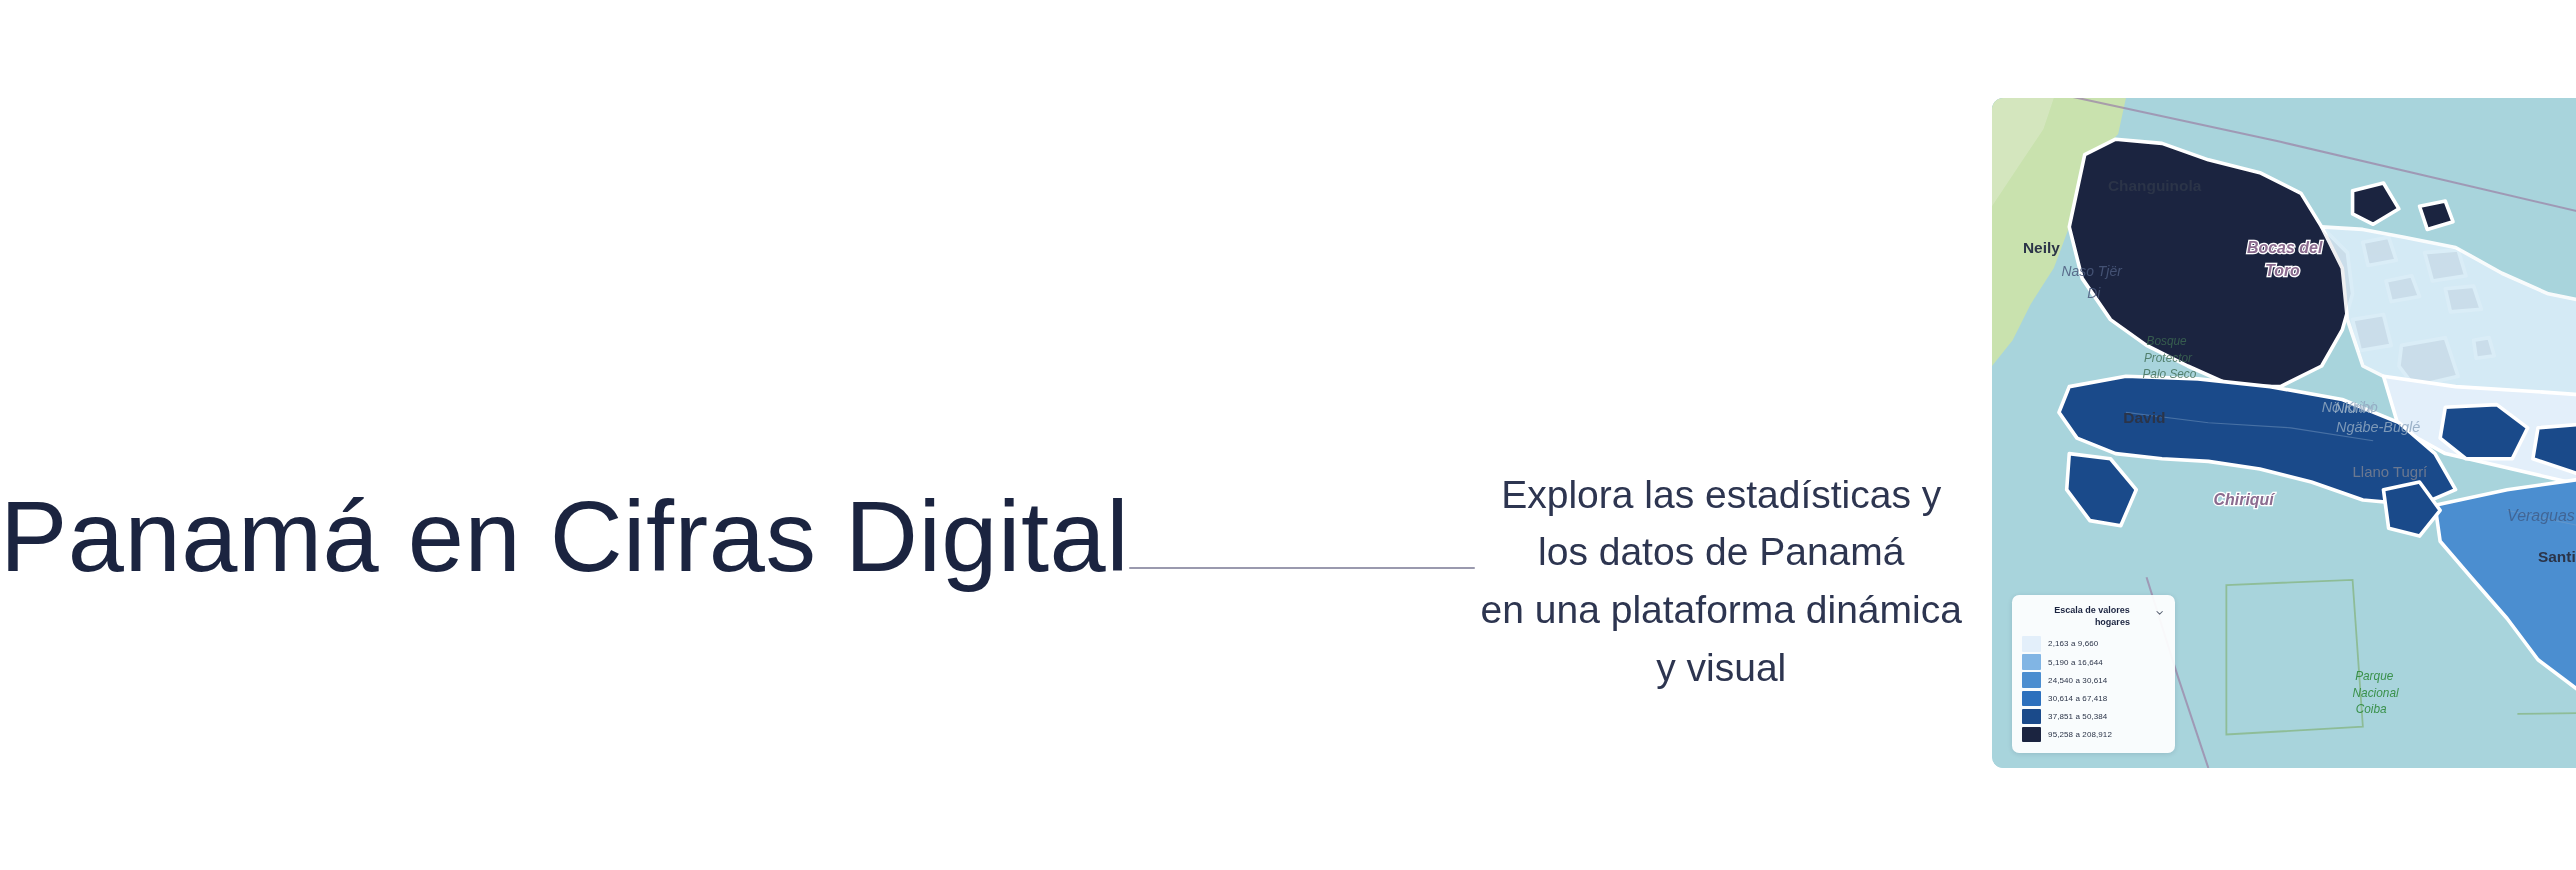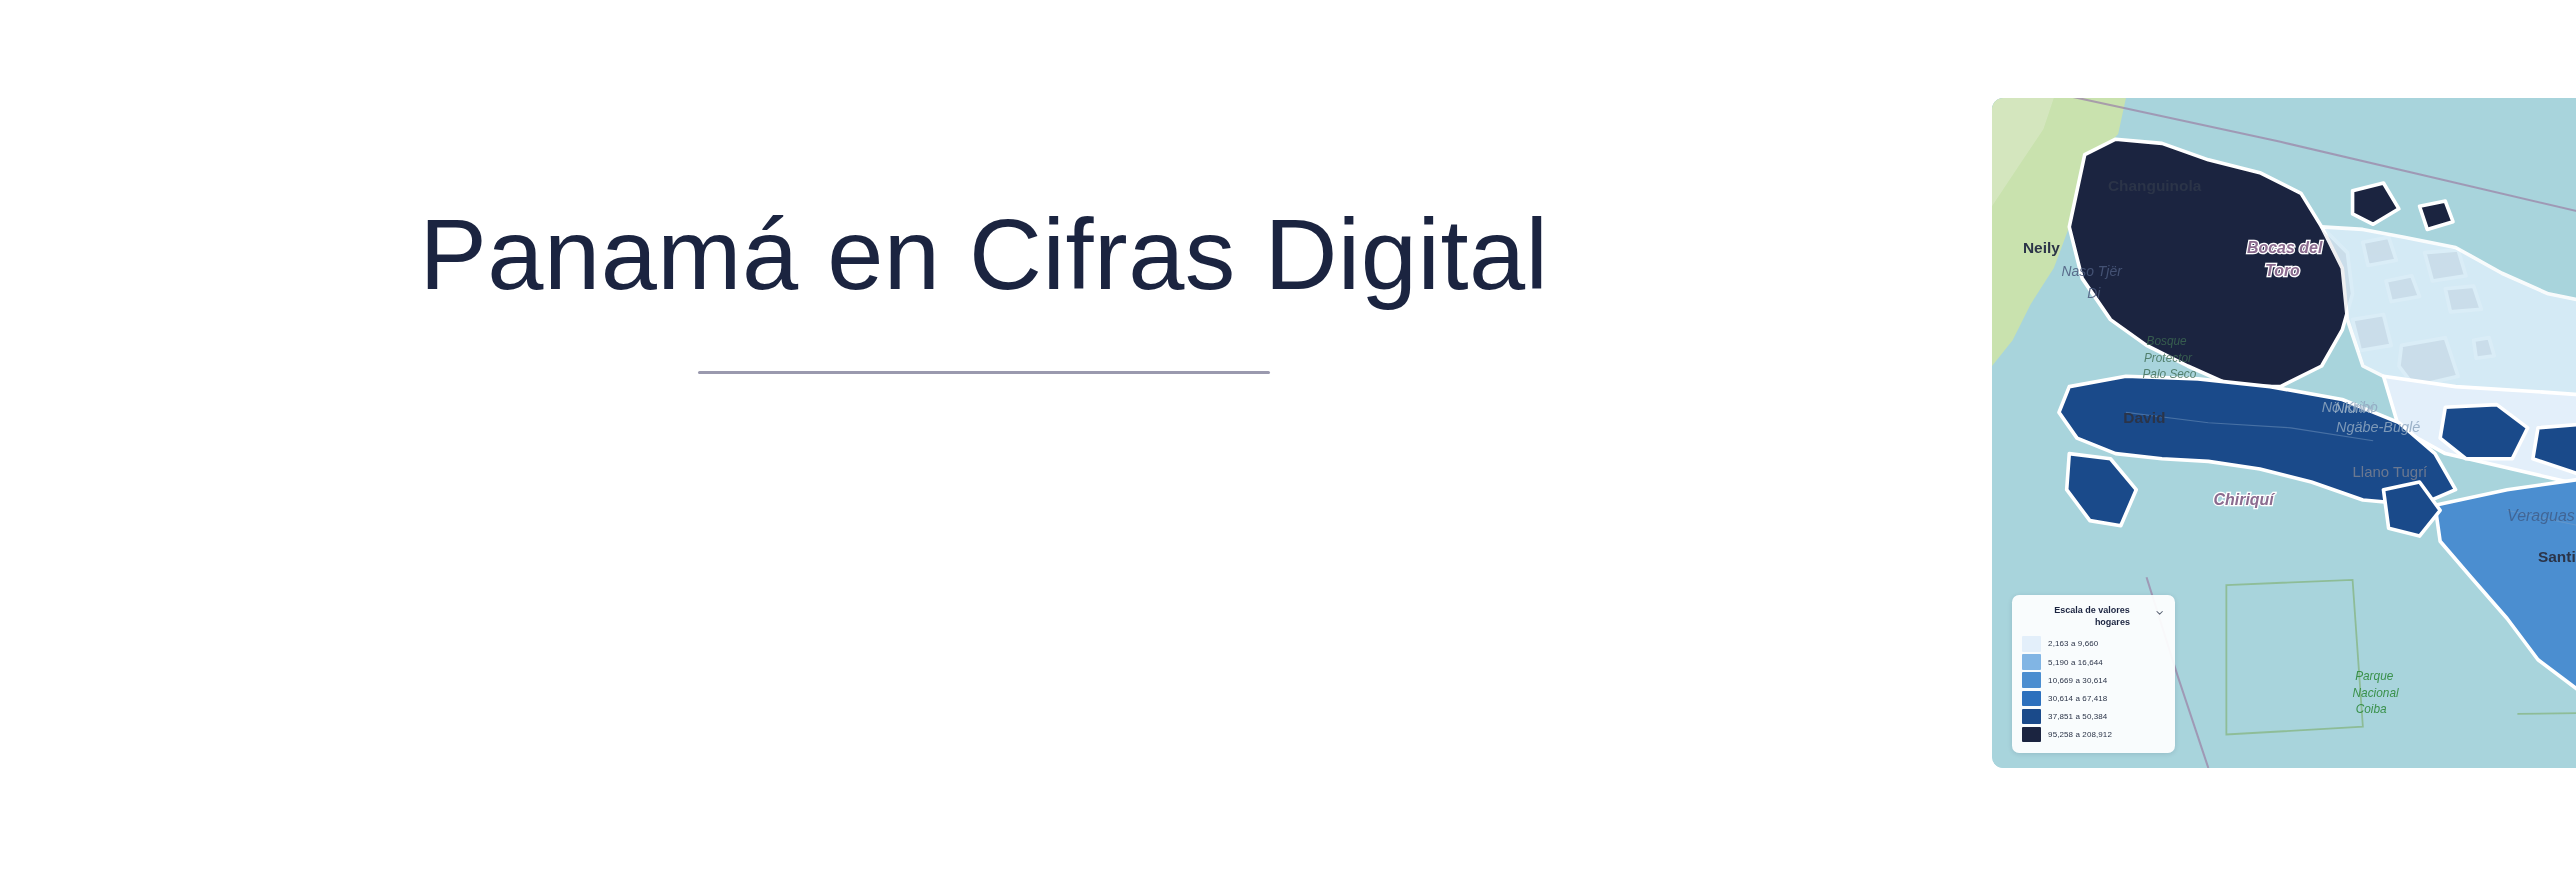--- a/index.html
+++ b/index.html
@@ -15,21 +15,20 @@
     width: 3752px; height: 871px;
     background: #ffffff;
   }
 
   
   .hero {
     position: absolute;
     left: 0; top: 0;
     width: 1968px; height: 871px;
     display: flex;
-    flex-direction: column;
     align-items: center;
     justify-content: flex-start;
     padding-top: 201px;
   }
   .hero-title {
     font-size: 101px;
     font-weight: 300;
     letter-spacing: 0.5px;
     color: #1b2440;
     line-height: 1.05;
@@ -119,20 +118,22 @@
 </head>
 <body>
 
 <div class="page">
 
   <section class="hero">
     <h1 class="hero-title">Panamá en Cifras Digital</h1>
 
     <div class="hero-divider"></div>
 
+    <p class="hero-subtitle">Explora las estadísticas y los datos de Panamá
+en una plataforma dinámica y visual</p>
   </section>
 
   <section class="map-panel">
 
     <div class="map-canvas">
       <svg viewBox="0 0 3246 1300" preserveAspectRatio="none">
         <defs>
           <clipPath id="panelClip">
               <rect x="0" y="0" width="3246" height="1300" rx="22"></rect>
             </clipPath>
@@ -331,21 +332,21 @@
           <div class="legend-row">
             <span class="legend-swatch" style="background: rgb(227, 239, 250);"></span>
             <span class="legend-label">2,163 a 9,660</span>
           </div>
           <div class="legend-row">
             <span class="legend-swatch" style="background: rgb(129, 181, 228);"></span>
             <span class="legend-label">5,190 a 16,644</span>
           </div>
           <div class="legend-row">
             <span class="legend-swatch" style="background: rgb(75, 142, 208);"></span>
-            <span class="legend-label">10,669 a 30,614</span>
+            <span class="legend-label">24,540 a 30,614</span>
           </div>
           <div class="legend-row">
             <span class="legend-swatch" style="background: rgb(44, 112, 189);"></span>
             <span class="legend-label">30,614 a 67,418</span>
           </div>
           <div class="legend-row">
             <span class="legend-swatch" style="background: rgb(26, 74, 138);"></span>
             <span class="legend-label">37,851 a 50,384</span>
           </div>
           <div class="legend-row">

